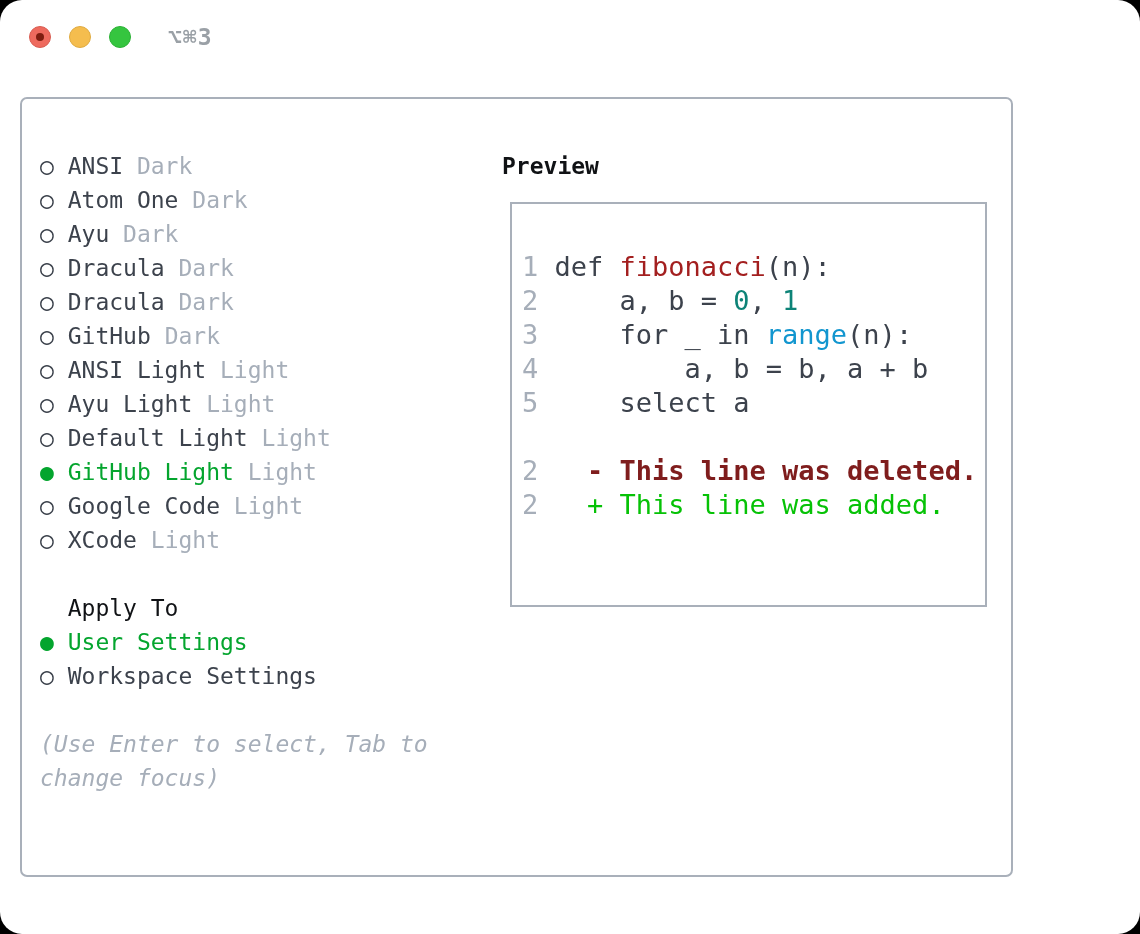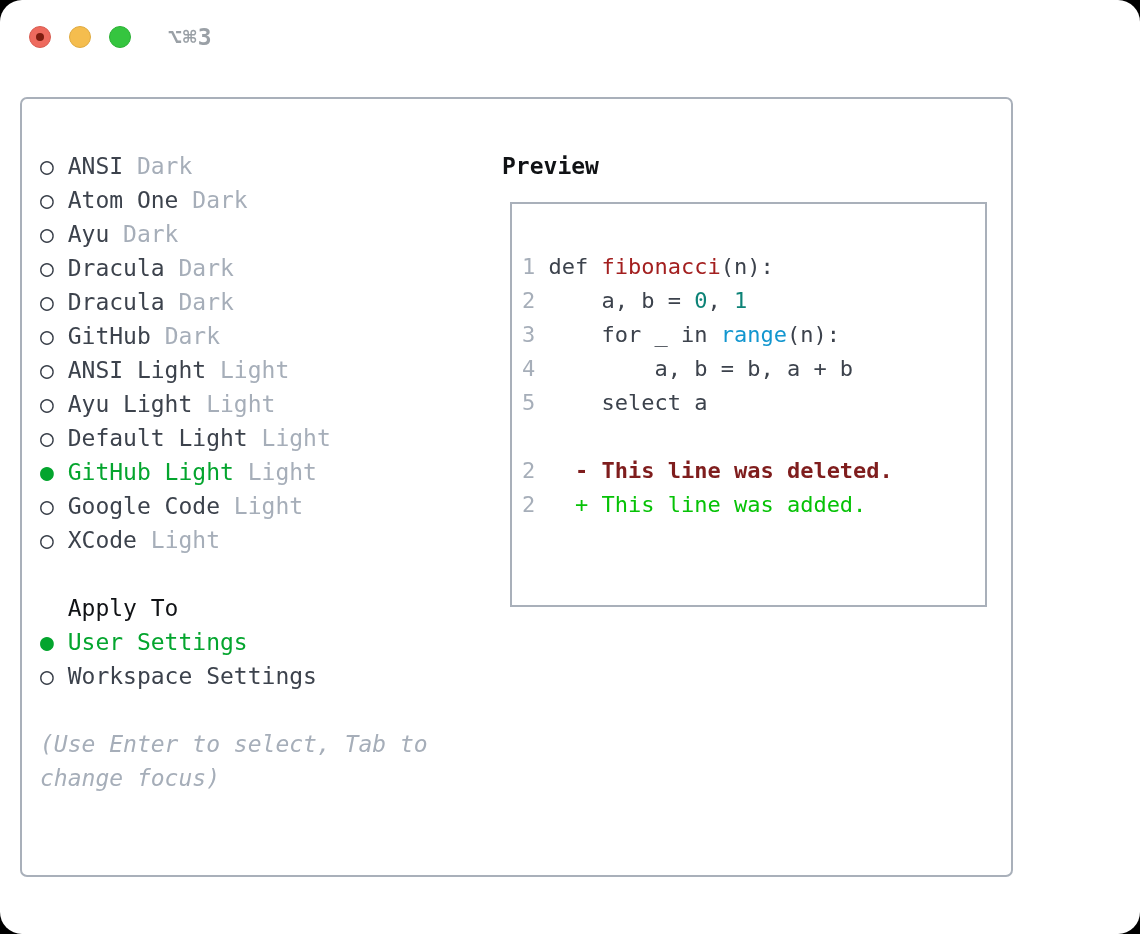--- a/index.html
+++ b/index.html
@@ -44,21 +44,21 @@
   .blank-row { height: 34px; }
   
   .preview-label {
     position: absolute; left: 480px; top: 50px; font-size: 23px; line-height: 34px;
     font-weight: bold; color: #101215;
   }
   .preview-box {
     position: absolute; left: 488px; top: 103px; width: 477px; height: 405px;
     border: 2px solid #a9b0ba; background: #fff; padding: 46px 8px 0 10px;
   }
-  .code-line { white-space: pre; font-size: 22px; line-height: 34px; color: #3c424c; }
+  .code-line { white-space: pre; font-size: 27px; line-height: 34px; color: #3c424c; }
   .lnum { display: inline-block; width: 1ch; color: #a6aeb9; }
   .tok-plain   { color: #3c424c; }
   .tok-func    { color: #a31f1f; }
   .tok-number  { color: #0d8377; }
   .tok-builtin { color: #1296cf; }
   .tok-context { color: #868d96; }
   .tok-deleted { color: #7f1d1d; font-weight: bold; }
   .tok-added   { color: #06c206; }
 </style>
 </head>

